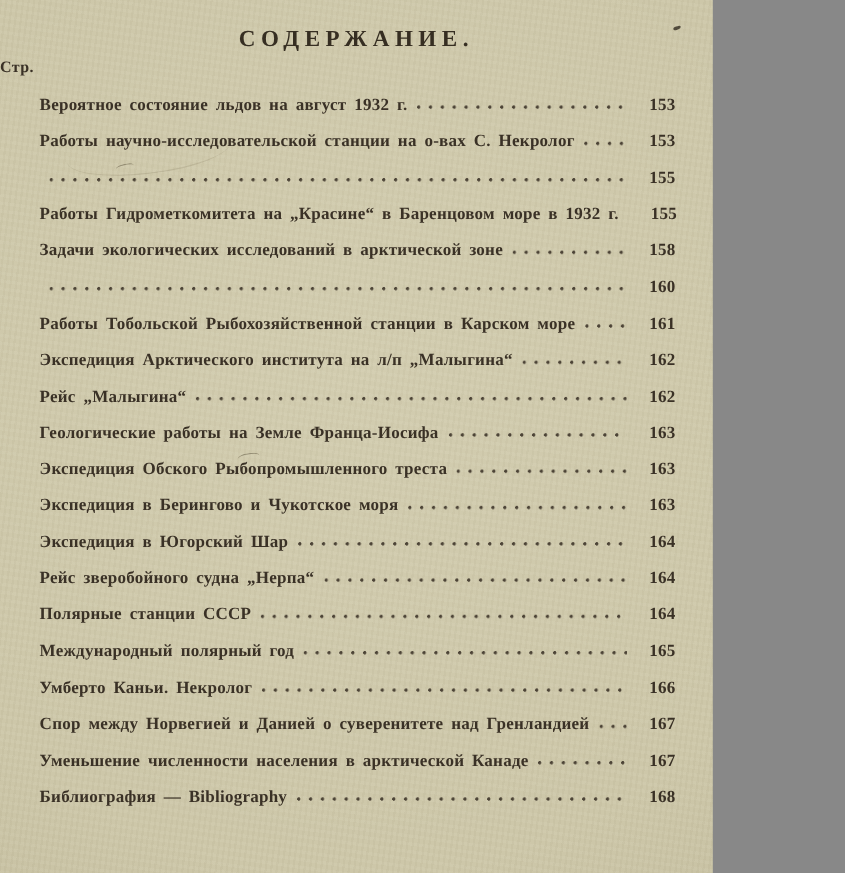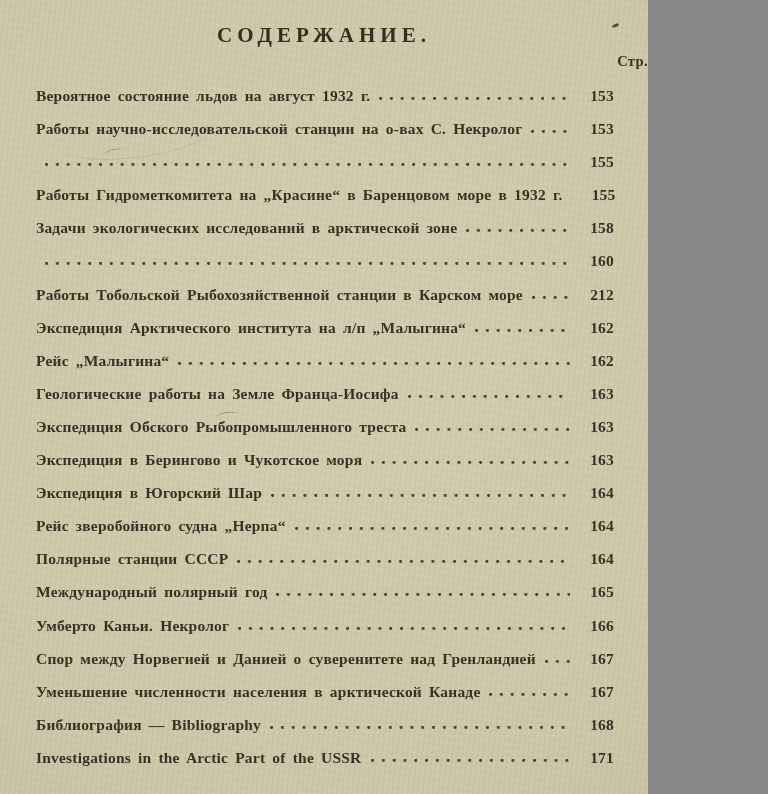--- a/index.html
+++ b/index.html
@@ -36,21 +36,21 @@
     padding-top: 23px;
     text-align: center;
     font-size: 21px;
     font-weight: bold;
     letter-spacing: 5px;
     color: #362e22;
   }
 
   .col-label {
     margin-top: 5px;
-    text-align: right;
+    padding-right: 35px;
     font-size: 14.5px;
     font-weight: bold;
     letter-spacing: 0.4px;
   }
 
   .toc {
     padding: 9px 34px 0 36px;
   }
 
   .row {
@@ -144,21 +144,21 @@
         <span class="leader"></span>
         <span class="pg">158</span>
       </div>
       <div class="row">
         <span class="leader"></span>
         <span class="pg">160</span>
       </div>
       <div class="row">
         <span class="t">Работы Тобольской Рыбохозяйственной станции в Карском море</span>
         <span class="leader"></span>
-        <span class="pg">212</span>
+        <span class="pg">161</span>
       </div>
       <div class="row">
         <span class="t">Экспедиция Арктического института на л/п „Малыгина“</span>
         <span class="leader"></span>
         <span class="pg">162</span>
       </div>
       <div class="row">
         <span class="t">Рейс „Малыгина“</span>
         <span class="leader"></span>
         <span class="pg">162</span>
@@ -210,25 +210,20 @@
       </div>
       <div class="row">
         <span class="t">Уменьшение численности населения в арктической Канаде</span>
         <span class="leader"></span>
         <span class="pg">167</span>
       </div>
       <div class="row">
         <span class="t">Библиография — Bibliography</span>
         <span class="leader"></span>
         <span class="pg">168</span>
-      </div>
-      <div class="row">
-        <span class="t">Investigations in the Arctic Part of the USSR</span>
-        <span class="leader"></span>
-        <span class="pg">171</span>
       </div>
     </div>
 
   <span class="speck"></span>
   <span class="pencil pencil-1"></span>
   <span class="pencil pencil-2"></span>
   <span class="scratch"></span>
 </div>
 
 </body></html>

